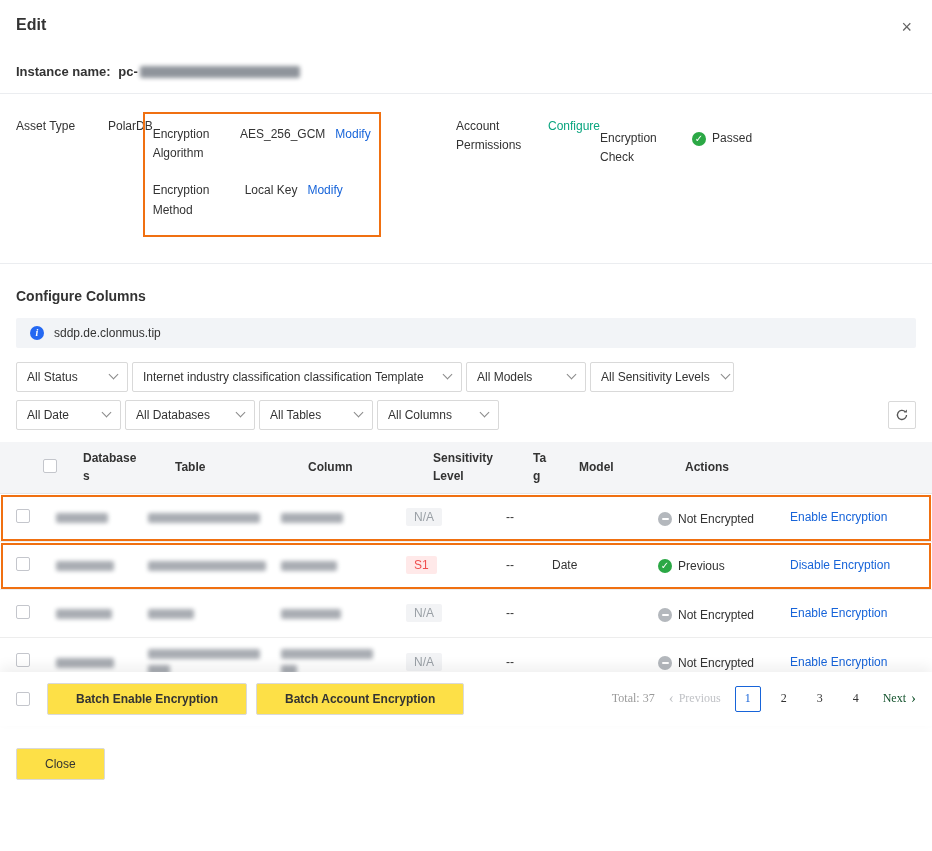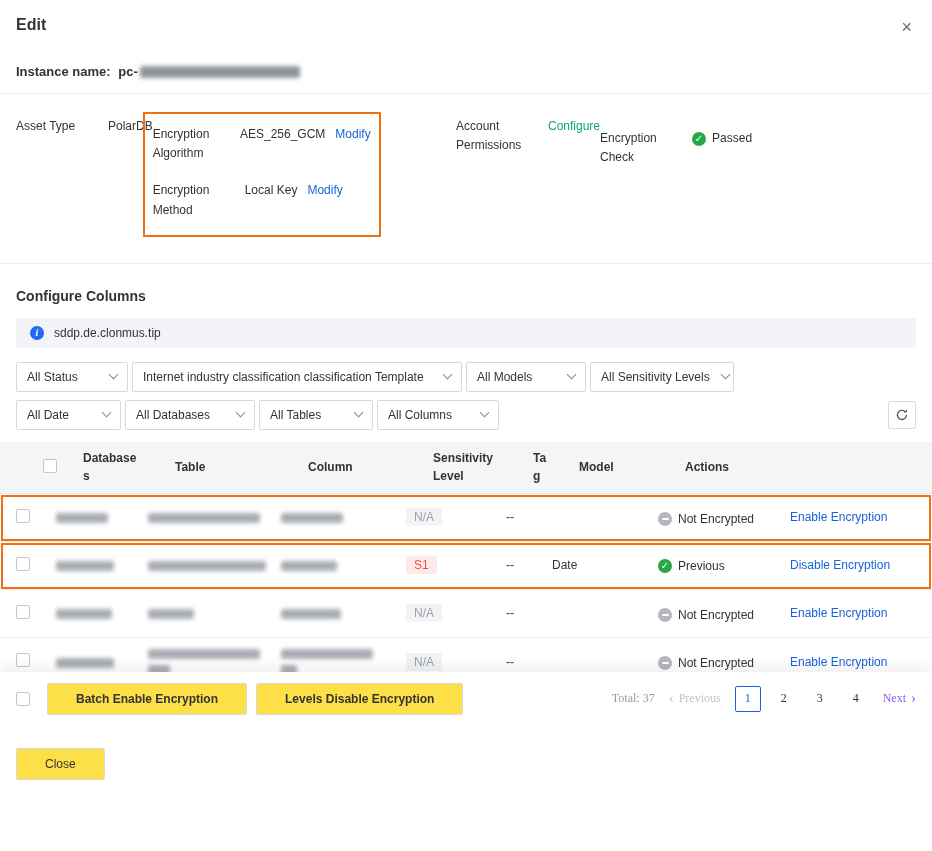--- a/index.html
+++ b/index.html
@@ -70,21 +70,21 @@
   .badge.na { background:#f2f3f5; color:#9aa0a6; }
   .badge.s1 { background:#ffe9e9; color:#f04f4f; }
   .two-line { display:flex; flex-direction:column; gap:6px; }
 
   
   .batch-bar { position:relative; z-index:2; margin-top:-14px; background:#fff; box-shadow:0 -6px 12px rgba(0,0,0,.06); display:flex; align-items:center; gap:9px; padding:11px 16px; }
   .btn { height:32px; border:1px solid #d9d9d9; border-radius:2px; background:#fde047; padding:0 28px; font-size:12px; color:#333; cursor:pointer; font-family:inherit; font-weight:bold; }
   .pager { margin-left:auto; display:flex; align-items:center; gap:14px;font-family:Liberation Serif, serif; }
   .total { color:#999; }
   .pg-prev { color:#c0c2c6; display:inline-flex; align-items:center; gap:5px; cursor:default; }
-  .pg-next { color:#8b5cf6; display:inline-flex; align-items:center; gap:5px; cursor:pointer; }
+  .pg-next { color:#14532d; display:inline-flex; align-items:center; gap:5px; cursor:pointer; }
   .pg-num { min-width:26px; height:26px; display:inline-flex; align-items:center; justify-content:center; cursor:pointer; color:#333; border-radius:2px; }
   .pg-num.active { border:1px solid #1764d9; color:#1764d9; }
   .pages { display:inline-flex; align-items:center; gap:10px; }
   .arrow { font-size:15px; line-height:1; }
 
   .close-row { padding:22px 16px; }
 </style>
 </head>
 <body>
 
@@ -286,21 +286,21 @@
             </span>
             <span>Not Encrypted</span>
           </span></div>
       <div class="c actions"><a class="link">Enable Encryption</a></div>
     </div>
   </div>
 
   <div class="batch-bar">
     <span class="cb" style="margin-right:8px"></span>
     <button class="btn">Batch Enable Encryption</button>
-    <button class="btn">Levels Disable Encryption</button>
+    <button class="btn">Batch Account Encryption</button>
     <div class="pager">
       <span class="total">Total: 37</span>
       <span class="pg-prev">
         <span class="arrow">‹</span>
         <span>Previous</span>
       </span>
       <span class="pages">
         <span class="pg-num active">1</span>
         <span class="pg-num">2</span>
         <span class="pg-num">3</span>

